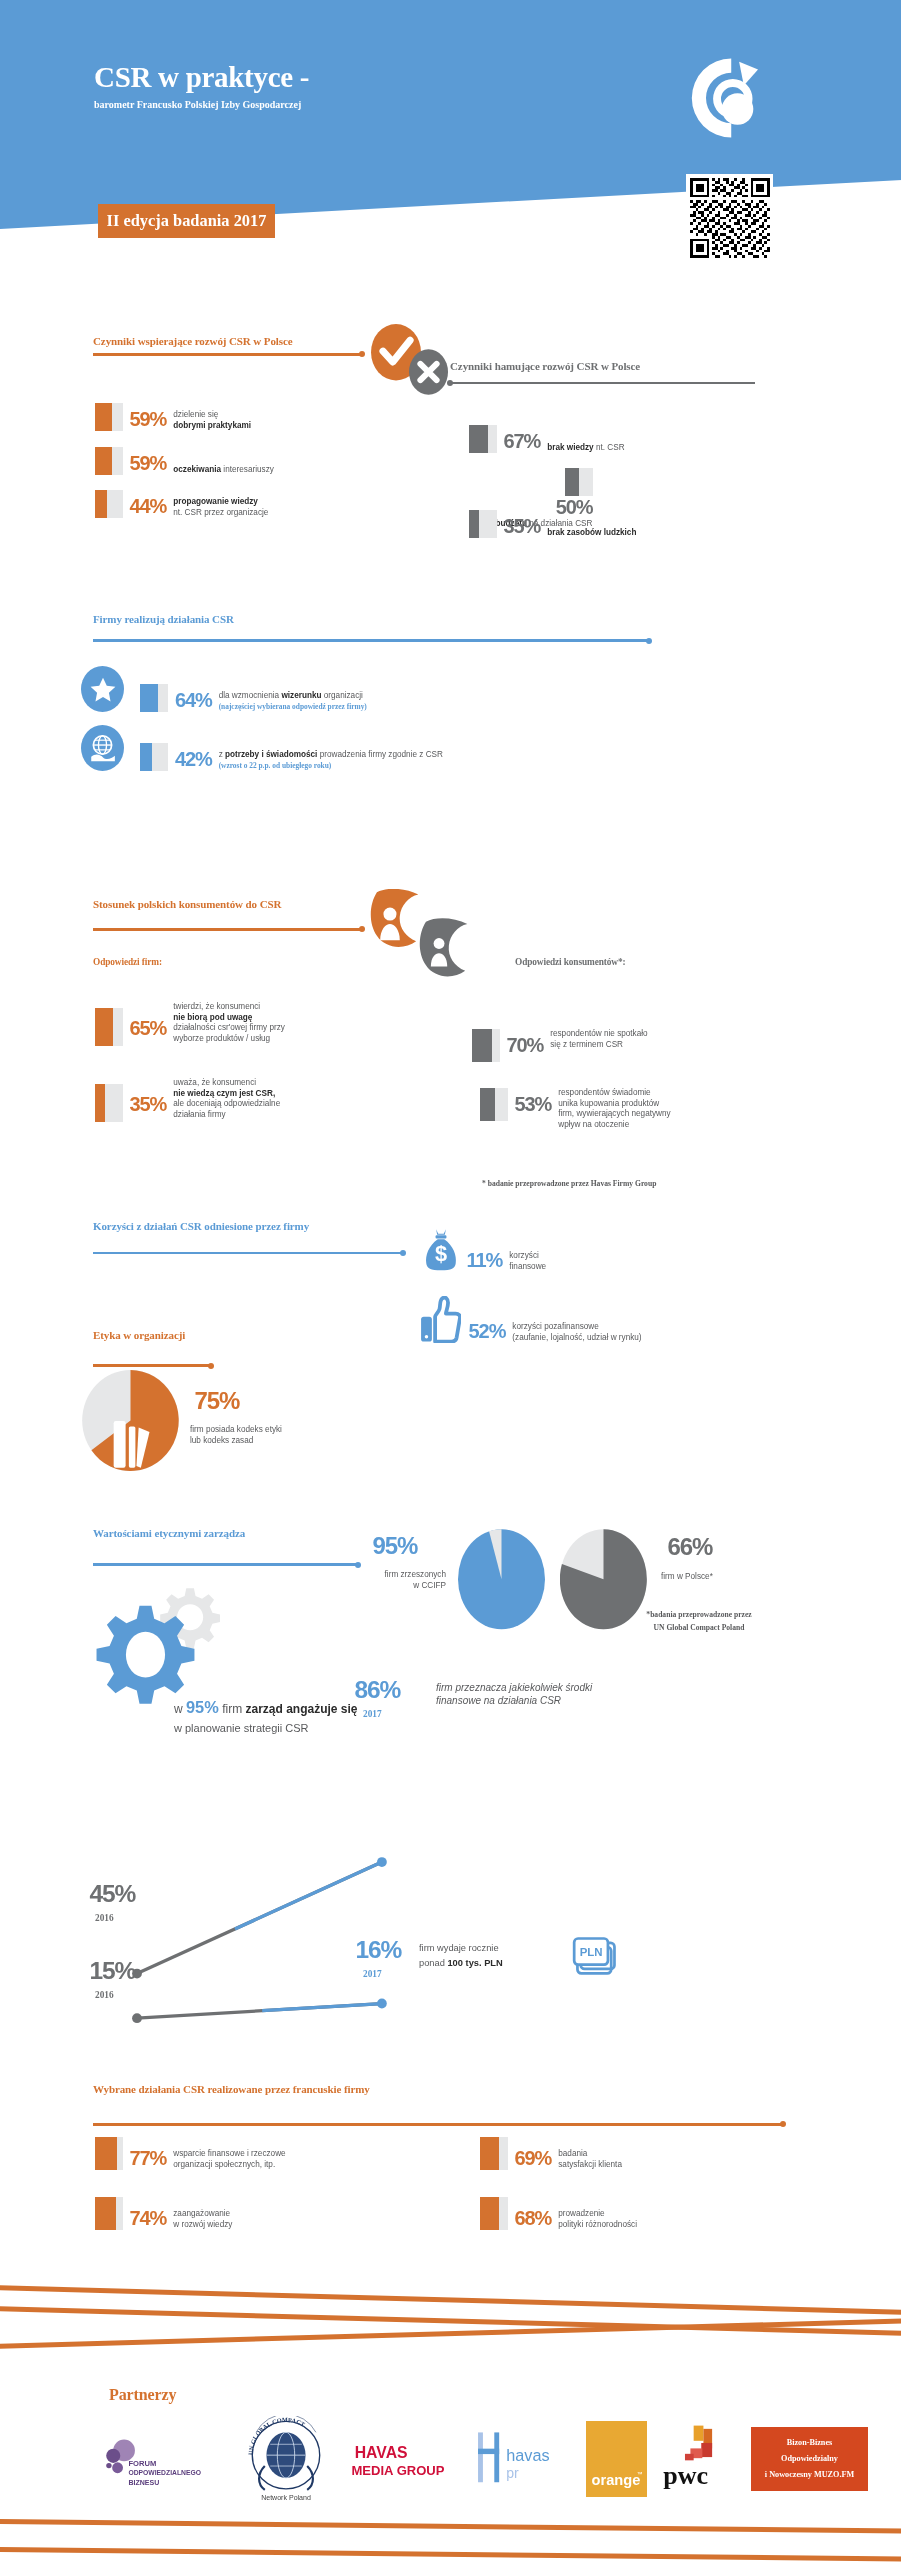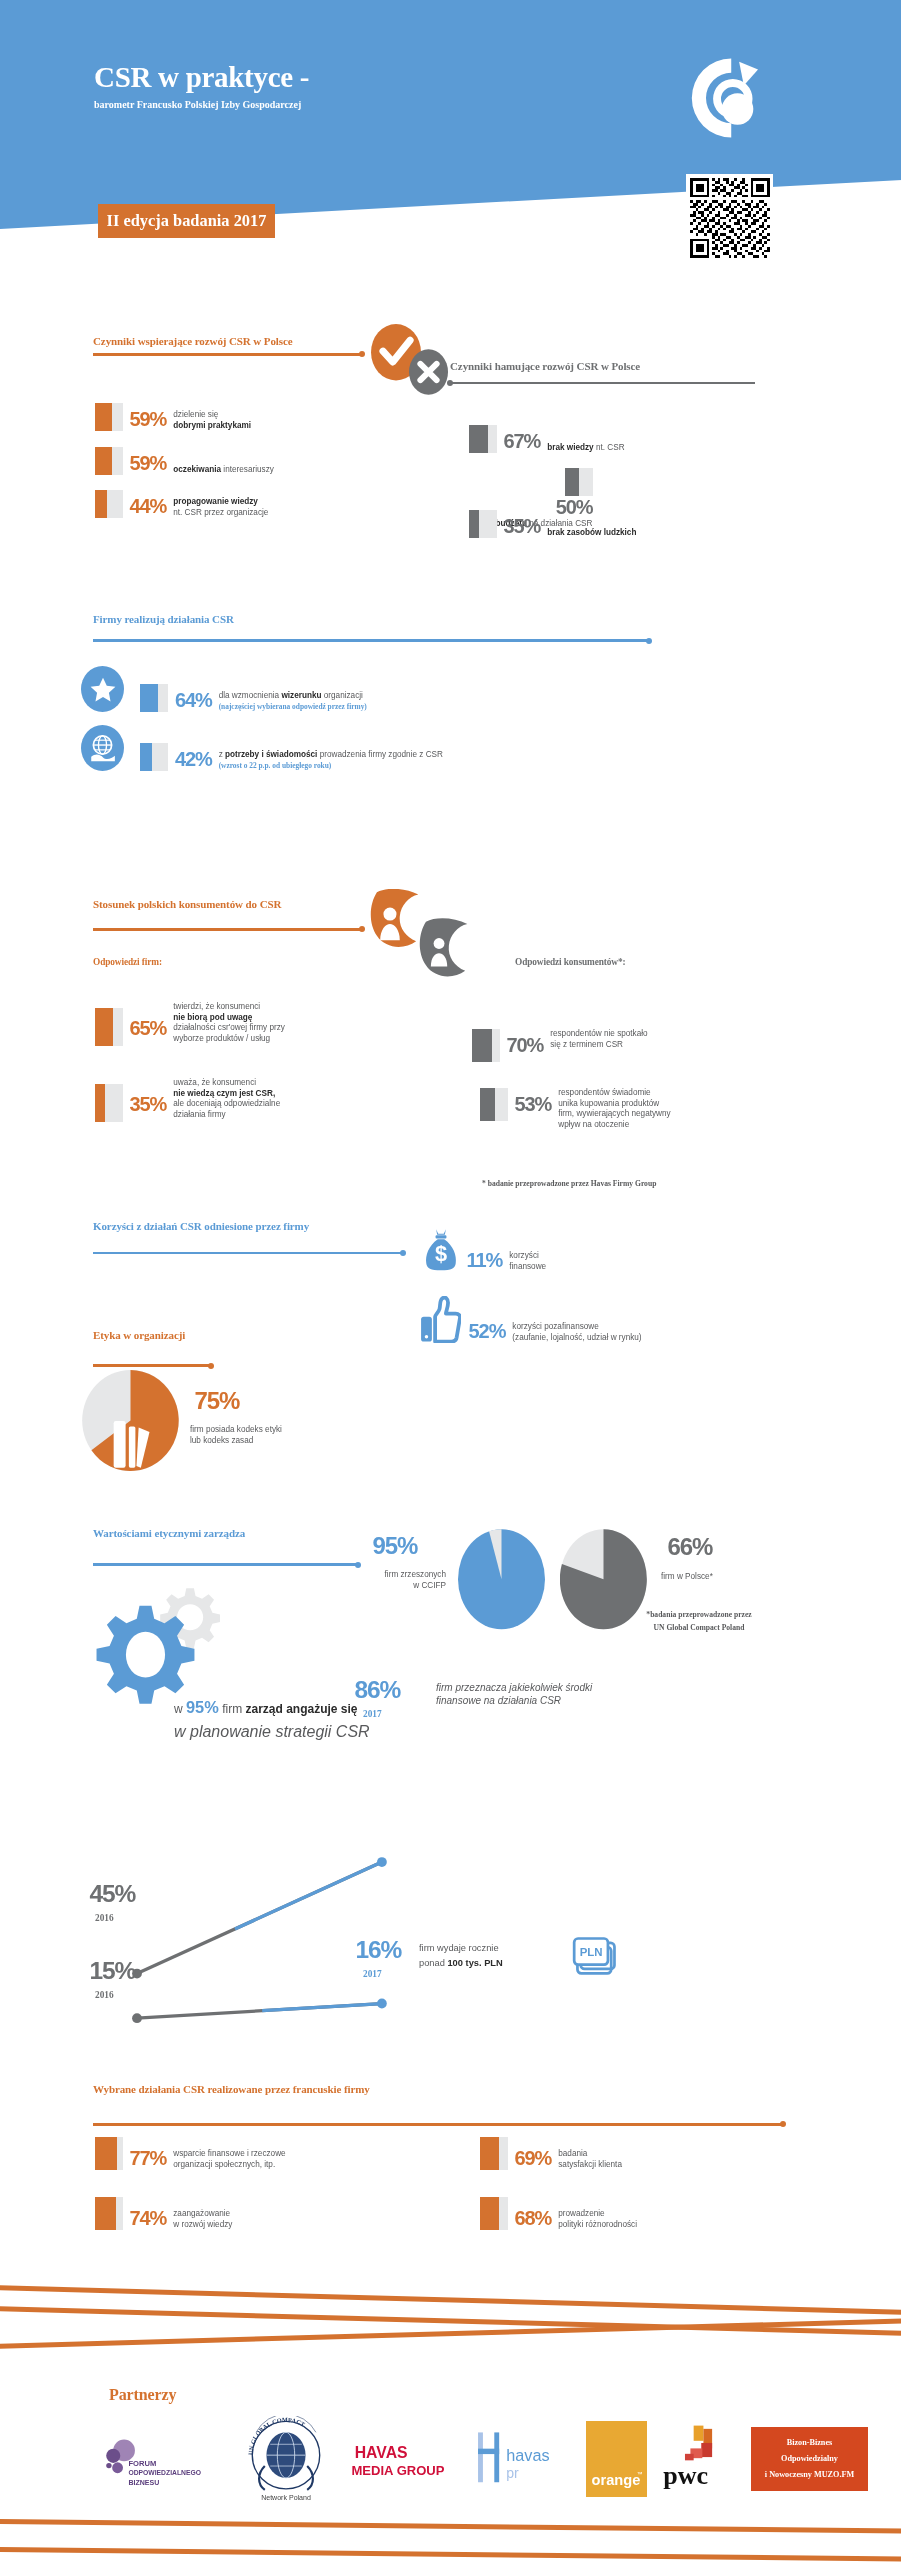--- a/index.html
+++ b/index.html
@@ -612,21 +612,21 @@
     <g fill="#5B9BD5">
       <path d="M96 40 l22 0 5 24 19 8 20-13 16 16 -13 20 8 19 24 5 0 22 -24 5 -8 19 13 20 -16 16 -20-13 -19 8 -5 24 -22 0 -5-24 -19-8 -20 13 -16-16 13-20 -8-19 -24-5 0-22 24-5 8-19 -13-20 16-16 20 13 19-8z"></path>
       <ellipse cx="107" cy="130" rx="36" ry="42" fill="#ffffff"></ellipse>
     </g>
   </svg>
 </div>
 
 <div class="abs" style="left:174px; top:1696px; width:371px;">
   <div style="font-size:12px; color:#58595b; line-height:1.45;">
     <span>w </span><b style="color:#5B9BD5; font-size:16.4px;">95%</b><span> firm </span><b style="color:#2b2b2b;">zarząd angażuje się</b><br>
-    <span style="font-size:16px;font-style:italic;">w planowanie strategii CSR</span>
+    <span style="font-size:11px;">w planowanie strategii CSR</span>
   </div>
 </div>
 
 <div class="abs" style="left:0; top:1794px; width:902px; height:234px;">
   <svg width="902" height="234" viewBox="0 0 1654 430">
 
     <line x1="250" y1="330" x2="700" y2="125" stroke="#6E7072" stroke-width="6"></line>
     <line x1="430" y1="248" x2="700" y2="125" stroke="#5B9BD5" stroke-width="6"></line>
     <circle cx="250" cy="330" r="9" fill="#6E7072"></circle>
     <circle cx="700" cy="125" r="9" fill="#5B9BD5"></circle>

